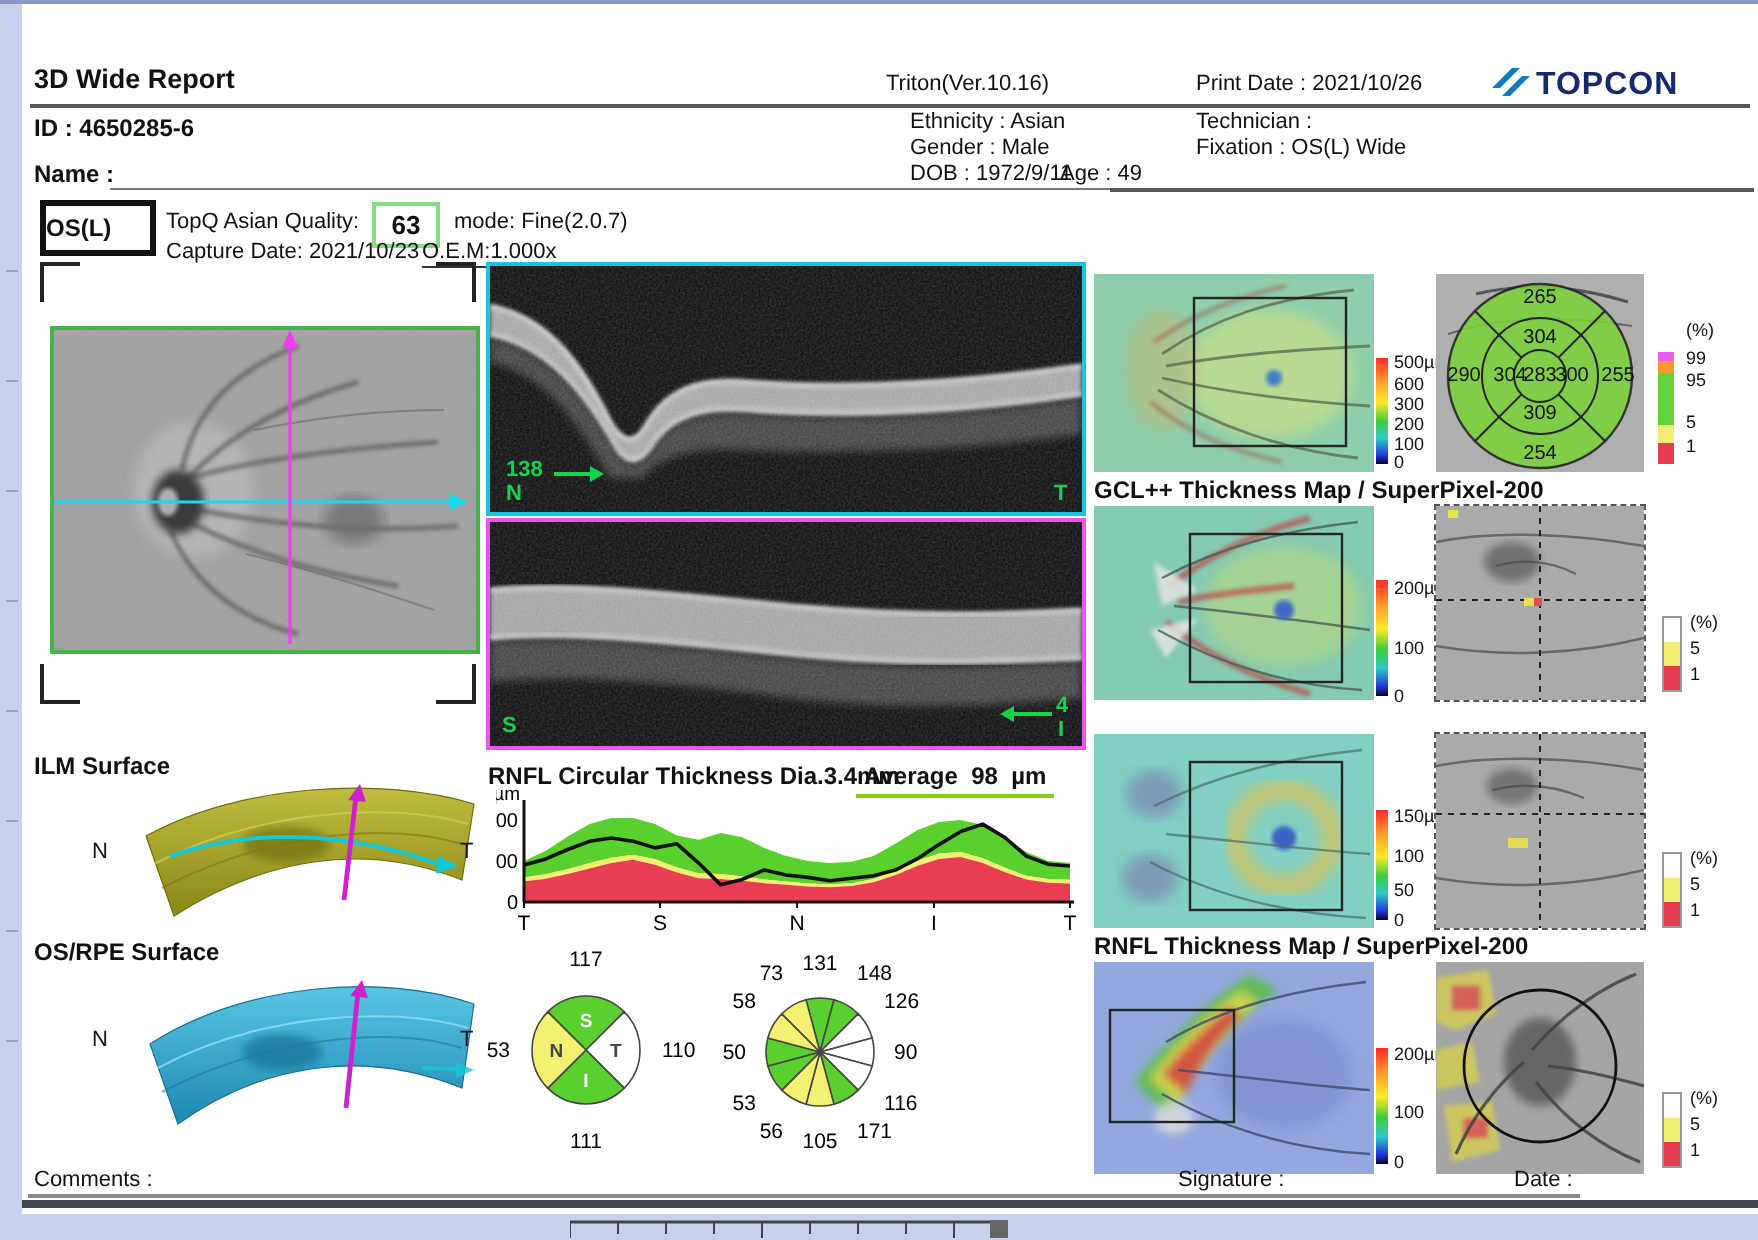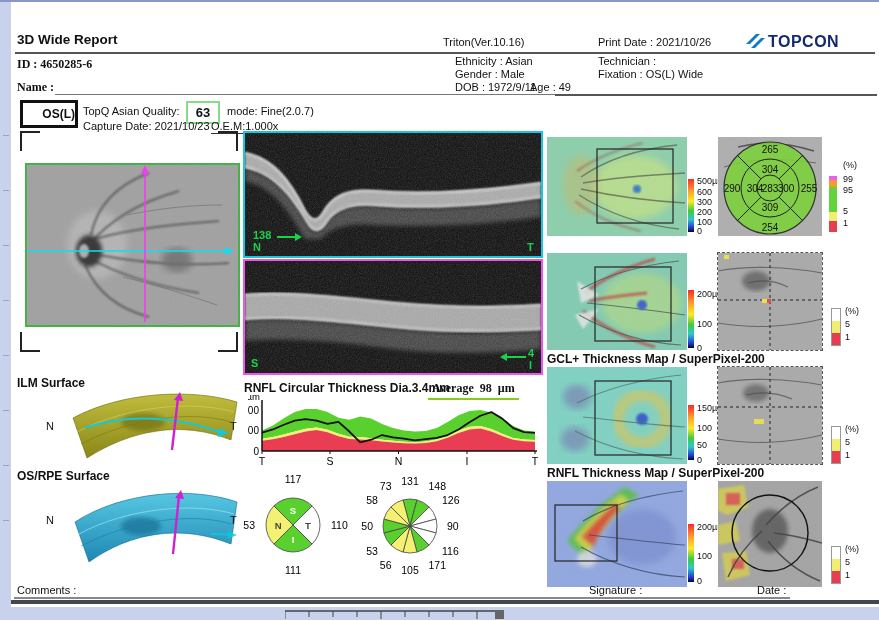--- a/index.html
+++ b/index.html
@@ -4,24 +4,24 @@
 <style>
   html,body{margin:0;padding:0;}
   body{
     width:879px;height:620px;position:relative;overflow:hidden;
     background:#c9d2ec;font-family:"Liberation Sans",sans-serif;color:#111;
   }
   .topline{position:absolute;left:0;top:0;width:879px;height:2px;background:#8a97c6;}
   #page{position:absolute;left:11px;top:2px;width:868px;height:605px;background:#ffffff;}
   .abs{position:absolute;}
   .b{font-weight:bold;}
-  .t13{font-size:13.5px;} .t12{font-size:12px;font-family:Liberation Serif, serif;} .t11{font-size:11px;}
+  .t13{font-size:13.5px;} .t12{font-size:12px;} .t11{font-size:11px;}
   .hr{position:absolute;background:#555;}
   .eyebox{position:absolute;left:9px;top:98px;width:52px;height:22px;border:3px solid #111;
-          font-weight:bold;font-size:12px;text-align:right;line-height:22px;}
+          font-weight:bold;font-size:12px;text-align:left;line-height:22px;}
   .qbox{position:absolute;left:175px;top:99px;width:30px;height:19px;border:2px solid #85de85;
         font-weight:bold;font-size:13px;text-align:center;line-height:19px;}
   .corner{position:absolute;width:18px;height:18px;}
   .corner.tl{border-left:2px solid #222;border-top:2px solid #222;}
   .corner.tr{border-right:2px solid #222;border-top:2px solid #222;}
   .corner.bl{border-left:2px solid #222;border-bottom:2px solid #222;}
   .corner.br{border-right:2px solid #222;border-bottom:2px solid #222;}
   .sectitle{position:absolute;font-weight:bold;font-size:12px;white-space:nowrap;}
   .scalelbl{position:absolute;font-size:9px;white-space:nowrap;}
   .etdrsnum{position:absolute;font-size:10px;transform:translate(-50%,-50%);white-space:nowrap;}
@@ -327,20 +327,21 @@
     <span class="etdrsnum" style="left:52px;top:70px">309</span>
     <span class="etdrsnum" style="left:52px;top:90px">254</span>
   </div>
   <div class="abs pctbar1" style="left:818px;top:174px;width:8px;height:56px"></div>
   <div class="legend-unit" style="left:832px;top:158px">(%)</div>
   <div class="scalelbl" style="left:832px;top:172px">99</div>
   <div class="scalelbl" style="left:832px;top:183px">95</div>
   <div class="scalelbl" style="left:832px;top:204px">5</div>
   <div class="scalelbl" style="left:832px;top:216px">1</div>
 
+  <div class="sectitle" style="left:536px;top:236px">GCL++ Thickness Map / SuperPixel-200</div>
   <svg class="abs" style="left:536px;top:251px" width="140" height="97">
     <rect width="140" height="97" fill="#84ccb4"></rect>
     <ellipse cx="95" cy="50" rx="40" ry="30" fill="#cfe070" opacity="0.45" filter="url(#bl3)"></ellipse>
     <g stroke="#c23c3c" stroke-width="3" fill="none" opacity="0.7" filter="url(#bl1)">
       <path d="M38,40 C58,24 80,14 108,6"></path>
       <path d="M36,58 C56,74 80,86 108,94"></path>
       <path d="M42,48 C60,44 80,42 100,40"></path>
     </g>
     <g fill="#e6e6e6" opacity="0.85" filter="url(#bl1)">
       <polygon points="30,28 52,42 34,50"></polygon>
@@ -374,21 +375,20 @@
       <rect x="44" y="46" width="5" height="4" fill="#e8e24a"></rect>
       <rect x="49" y="46" width="4" height="4" fill="#e05050"></rect>
       <rect x="6" y="2" width="5" height="4" fill="#e8e24a"></rect>
     </svg>
   </div>
   <div class="abs pctbar2" style="left:820px;top:306px;width:8px;height:36px"></div>
   <div class="legend-unit" style="left:834px;top:304px">(%)</div>
   <div class="scalelbl" style="left:834px;top:317px">5</div>
   <div class="scalelbl" style="left:834px;top:330px">1</div>
 
-  <div class="sectitle" style="left:536px;top:350px">GCL+ Thickness Map / SuperPixel-200</div>
   <svg class="abs" style="left:536px;top:365px" width="140" height="97">
     <rect width="140" height="97" fill="#82d2c4"></rect>
     <circle cx="95" cy="52" r="24" fill="none" stroke="#e4c44e" stroke-width="10" opacity="0.7" filter="url(#bl3)"></circle>
     <ellipse cx="95" cy="52" rx="6" ry="6" fill="#3a62c9" filter="url(#bl1)"></ellipse>
     <ellipse cx="30" cy="30" rx="14" ry="12" fill="#776fb0" opacity="0.55" filter="url(#bl3)"></ellipse>
     <ellipse cx="28" cy="72" rx="14" ry="12" fill="#776fb0" opacity="0.55" filter="url(#bl3)"></ellipse>
     <g stroke="#4d6e66" stroke-width="1.2" fill="none" opacity="0.7">
       <path d="M30,36 C62,20 96,12 134,8"></path>
       <path d="M28,64 C62,82 100,90 136,92"></path>
       <path d="M36,50 C76,54 108,58 138,60"></path>

